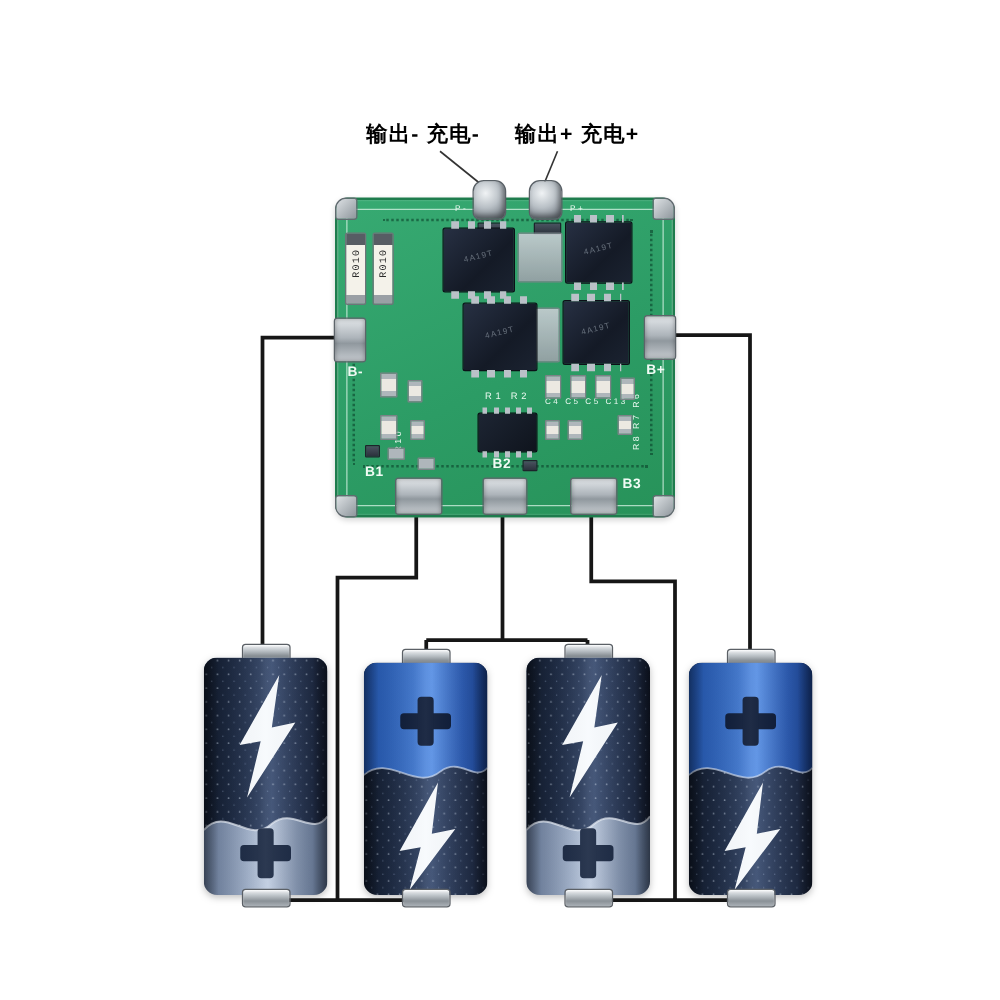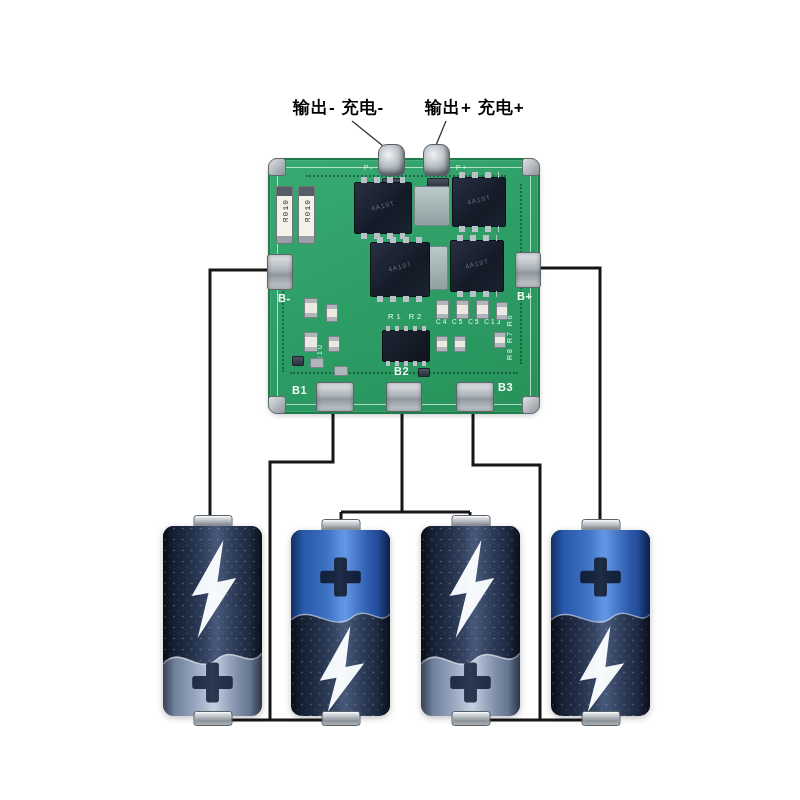--- a/index.html
+++ b/index.html
@@ -2,21 +2,21 @@
 <html><head>
 <meta charset="utf-8">
 <style>
   html,body{margin:0;padding:0;background:#fff;}
   .canvas{position:relative;width:800px;height:800px;background:#ffffff;overflow:hidden;
           font-family:"Liberation Sans", sans-serif;}
 
   
   .anno{position:absolute;z-index:5;font-size:17px;font-weight:600;color:#000000;letter-spacing:1px;white-space:nowrap;}
   .anno-minus{left:293px;top:96px;}
-  .anno-plus{left:412px;top:96px;margin-left:13px;}
+  .anno-plus{left:412px;top:96px;}
 
   
   .wires{position:absolute;left:0;top:0;z-index:1;}
 
   
   .pcb{position:absolute;left:268px;top:158px;width:268px;height:252px;z-index:2;
        background:linear-gradient(155deg,#37aa72,#2c9c65 55%,#279259);
        border:2px solid #1e7c4d;border-radius:10px;
        box-shadow:0 2px 5px rgba(0,0,0,.18), inset 0 0 0 1px rgba(255,255,255,.10);}
   .pcb *{position:absolute;box-sizing:border-box;}
@@ -203,21 +203,21 @@
     <div class="smd" style="left:184px;top:176px;width:12px;height:16px;"></div>
     <div class="smd" style="left:224px;top:172px;width:12px;height:16px;"></div>
     <div class="smd" style="left:64px;top:206px;width:14px;height:10px;"></div>
     <div class="smd dark" style="left:148px;top:208px;width:12px;height:9px;"></div>
 
     <div class="pad" style="left:-3px;top:94px;width:26px;height:36px;"></div>
     <span class="pad-label" style="left:8px;top:132px;">B-</span>
     <div class="pad" style="left:245px;top:92px;width:26px;height:36px;"></div>
     <span class="pad-label" style="left:247px;top:130px;">B+</span>
     <div class="pad" style="left:46px;top:222px;width:38px;height:30px;"></div>
-    <span class="pad-label" style="left:22px;top:224px;">B1</span>
+    <span class="pad-label" style="left:22px;top:212px;">B1</span>
     <div class="pad" style="left:116px;top:222px;width:36px;height:30px;"></div>
     <span class="pad-label" style="left:124px;top:205px;">B2</span>
     <div class="pad" style="left:186px;top:222px;width:38px;height:30px;"></div>
     <span class="pad-label" style="left:228px;top:221px;">B3</span>
   </div>
 
   <div class="battery" style="left:163px;top:526px;width:99px;height:190px;">
     <div class="cap cap-top"></div>
     <svg class="bbody" viewBox="0 0 100 190" preserveAspectRatio="none">
       <g clip-path="url(#bodyClip)">

